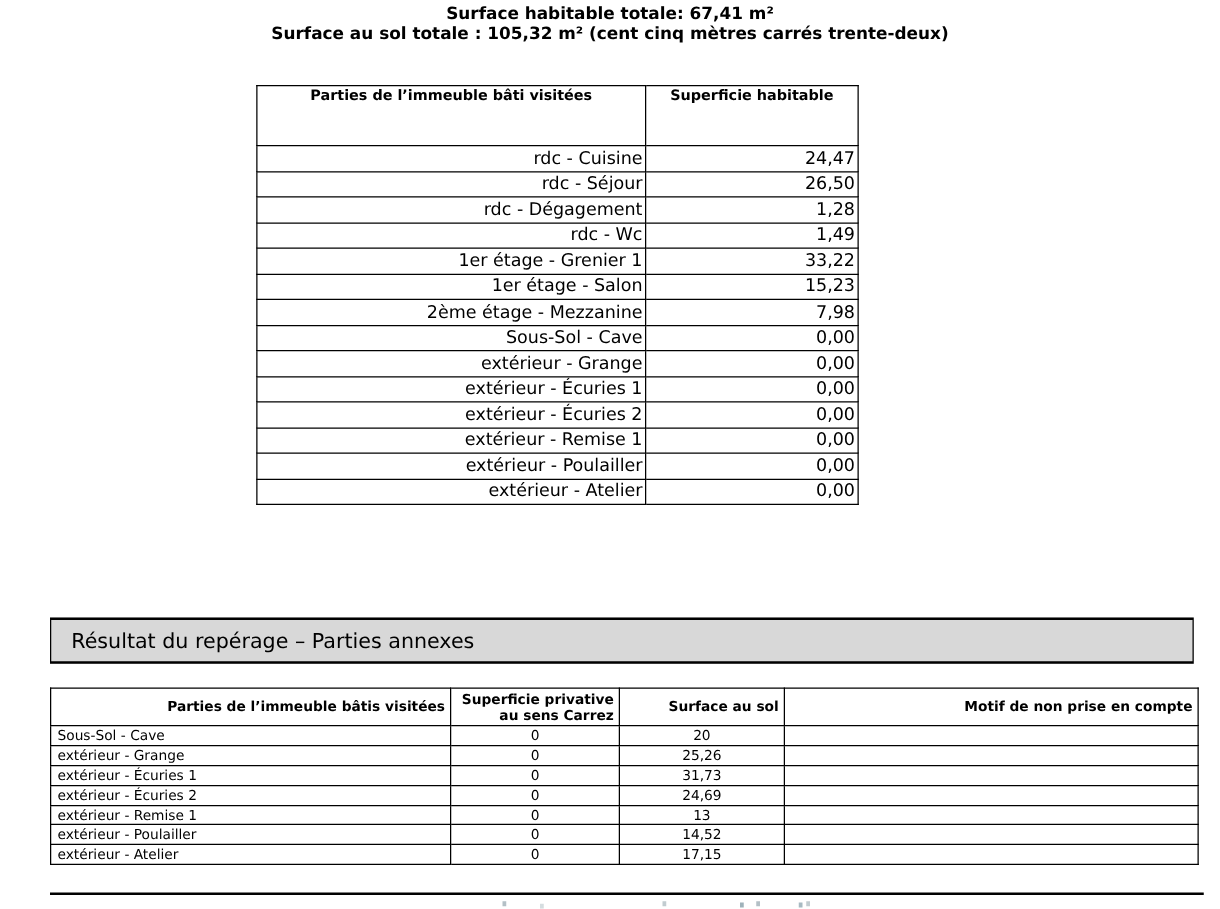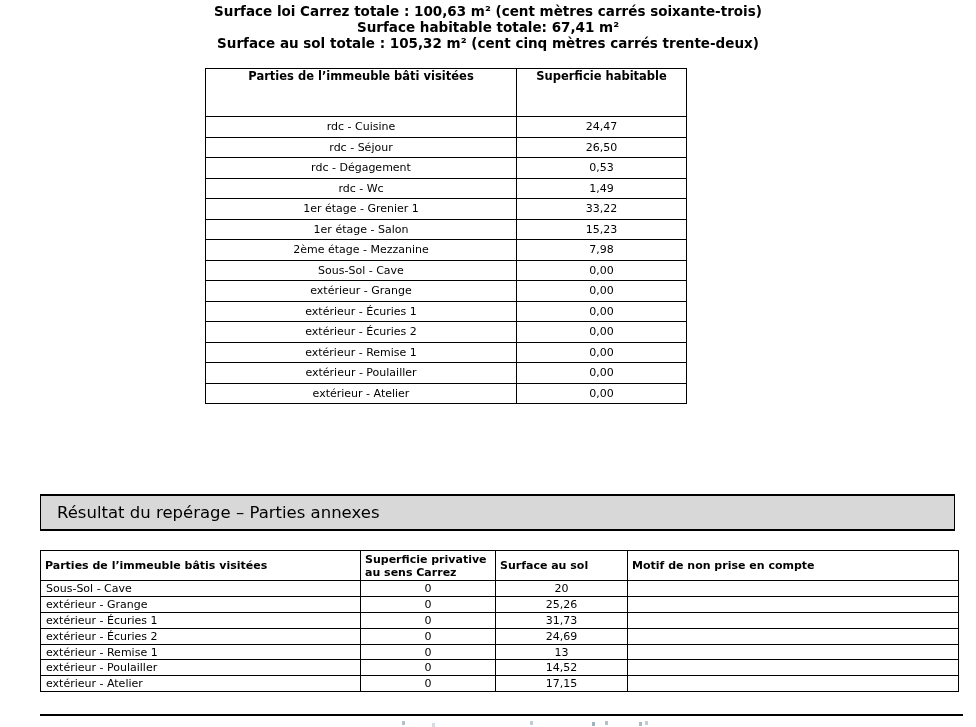--- a/index.html
+++ b/index.html
@@ -11,54 +11,53 @@
   
   .doc-heading { position:absolute; left:0; top:3px; width:976px; text-align:center; }
   .doc-heading div { font-size:13.5px; font-weight:bold; line-height:16px; color:#000; }
 
   
   table { border-collapse:collapse; table-layout:fixed; }
   td, th { border:1px solid #000; overflow:hidden; white-space:nowrap; }
 
   .t1 { position:absolute; left:205px; top:68px; width:481px; }
   .t1 th { font-size:11.5px; font-weight:bold; text-align:center; vertical-align:top; padding-top:0; height:48px; }
-  .t1 td { font-size:11px; text-align:center; height:20.5px; padding:0 2px; }
+  .t1 td { font-size:14px; text-align:right; height:20.5px; padding:0 2px; }
   .t1 .c-part  { width:311px; }
   .t1 .c-value { width:170px; }
 
   
   .section-bar { position:absolute; left:40px; top:494px; width:915px; height:37px;
                  background:#d8d8d8; border:1px solid #000; border-top:2px solid #000;
                  border-bottom:2px solid #000; display:flex; align-items:center; }
   .section-bar span { font-size:16.5px; color:#000; padding-left:16px; }
 
   
   .t2 { position:absolute; left:40px; top:550px; width:918px; }
-  .t2 th { font-size:11px; font-weight:bold; text-align:left; vertical-align:middle;
+  .t2 th { font-size:11px; font-weight:bold; text-align:right; vertical-align:middle;
            height:30px; white-space:normal; line-height:13px; padding:1px 4px; }
   .t2 td { font-size:11px; height:15.9px; padding:0 2px; text-align:center; }
   .t2 td.cell-part { text-align:left; padding-left:5px; }
   .t2 .c-part  { width:320px; }
   .t2 .c-carrez{ width:135px; }
   .t2 .c-floor { width:132px; }
   .t2 .c-motif { width:331px; }
 
   
   .footer-rule { position:absolute; left:40px; top:714px; width:923px; height:2px; background:#000; }
   .clipped-remnant { position:absolute; left:402px; top:721px; width:3px; height:4px; background:#b4c0c6;
                      box-shadow:128px 0 0 #c2ccd0, 190px 1px 0 #9fb2ba, 203px 0 0 #b4c0c6,
                                 237px 1px 0 #a8bac2, 243px 0 0 #c2ccd0, 30px 2px 0 #d5dde0; }
 </style>
 </head>
 <body>
 
 <div class="page">
 
   <div class="doc-heading">
-    <div>Surface loi Carrez totale : 100,63 m² (cent mètres carrés soixante-trois)</div>
     <div>Surface habitable totale: 67,41 m²</div>
     <div>Surface au sol totale : 105,32 m² (cent cinq mètres carrés trente-deux)</div>
   </div>
 
   <table class="t1">
     <colgroup>
         <col class="c-part">
         <col class="c-value">
       </colgroup>
     <thead>
@@ -71,21 +70,21 @@
       <tr>
           <td>rdc - Cuisine</td>
           <td>24,47</td>
         </tr>
       <tr>
           <td>rdc - Séjour</td>
           <td>26,50</td>
         </tr>
       <tr>
           <td>rdc - Dégagement</td>
-          <td>0,53</td>
+          <td>1,28</td>
         </tr>
       <tr>
           <td>rdc - Wc</td>
           <td>1,49</td>
         </tr>
       <tr>
           <td>1er étage - Grenier 1</td>
           <td>33,22</td>
         </tr>
       <tr>

